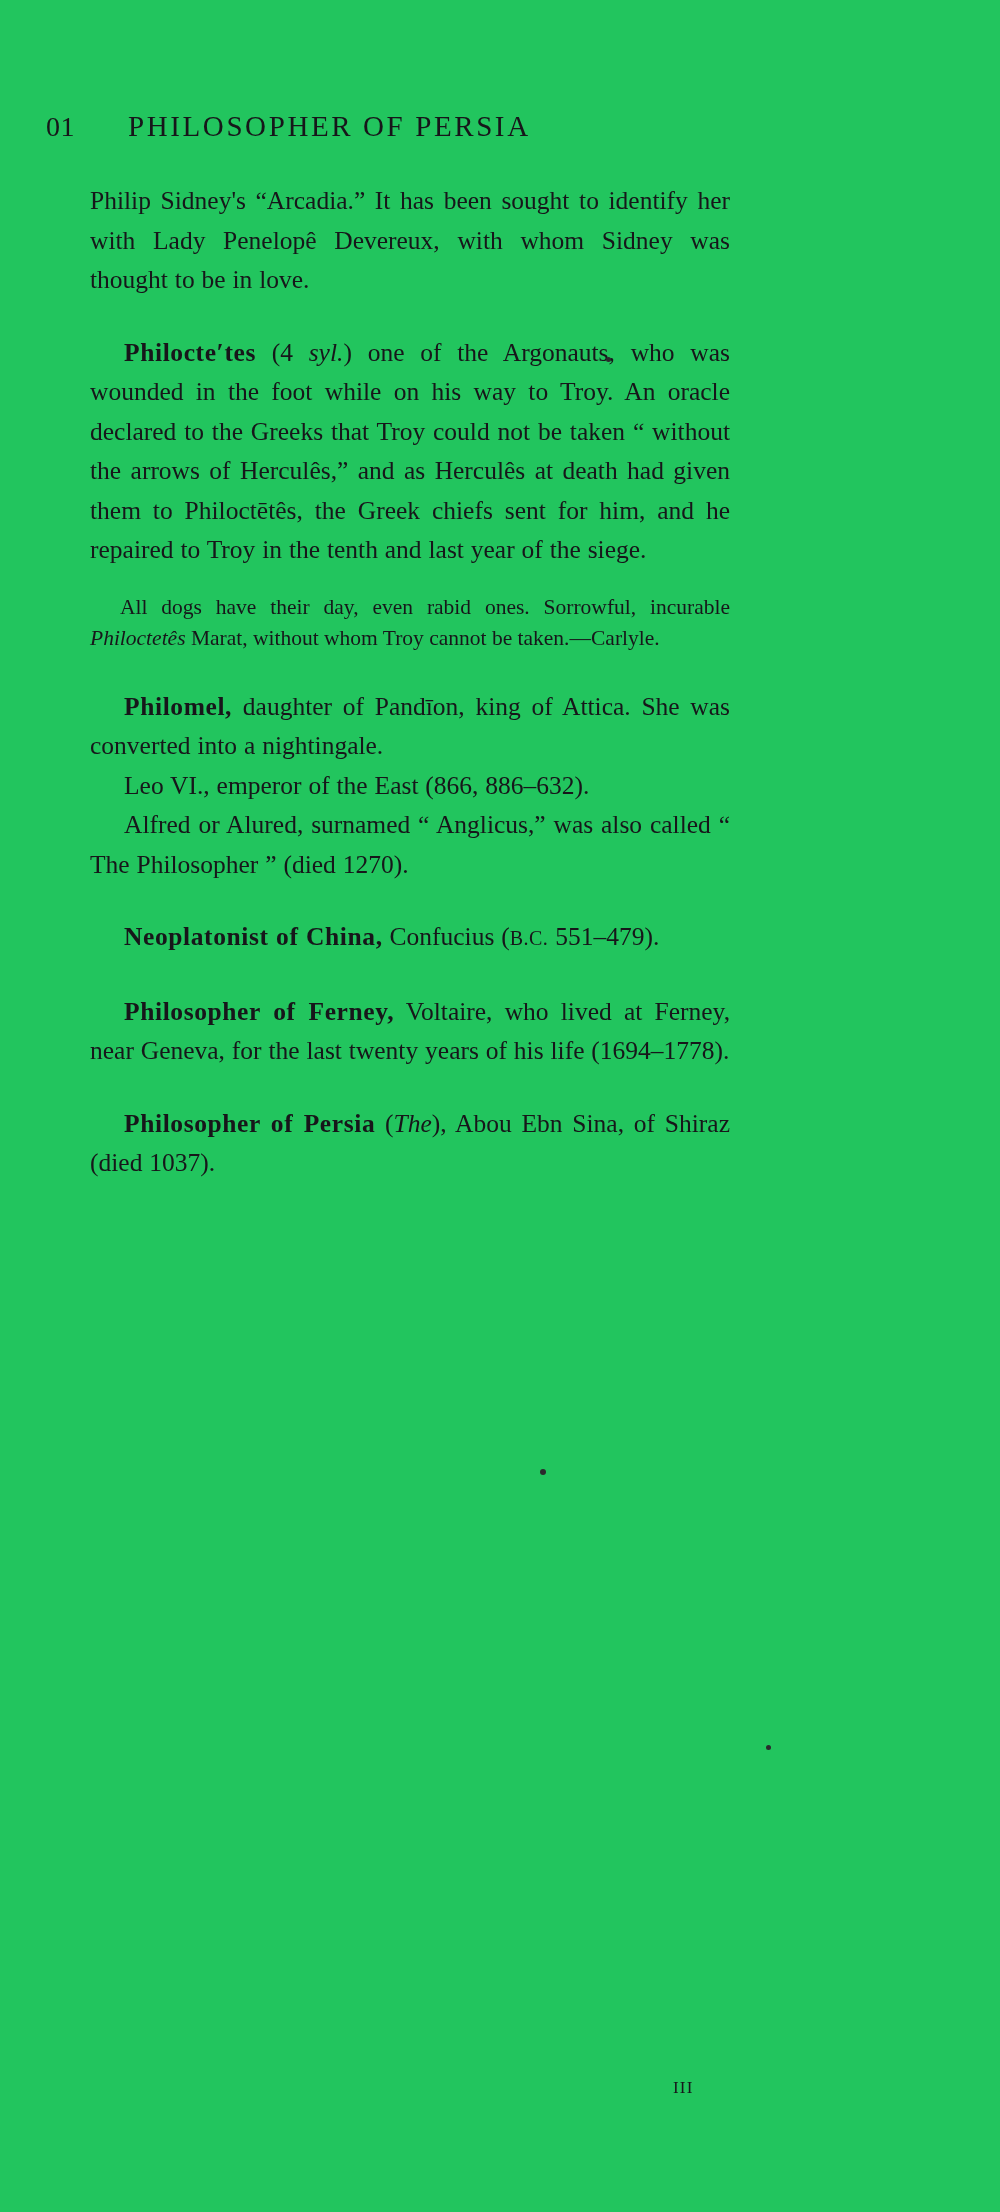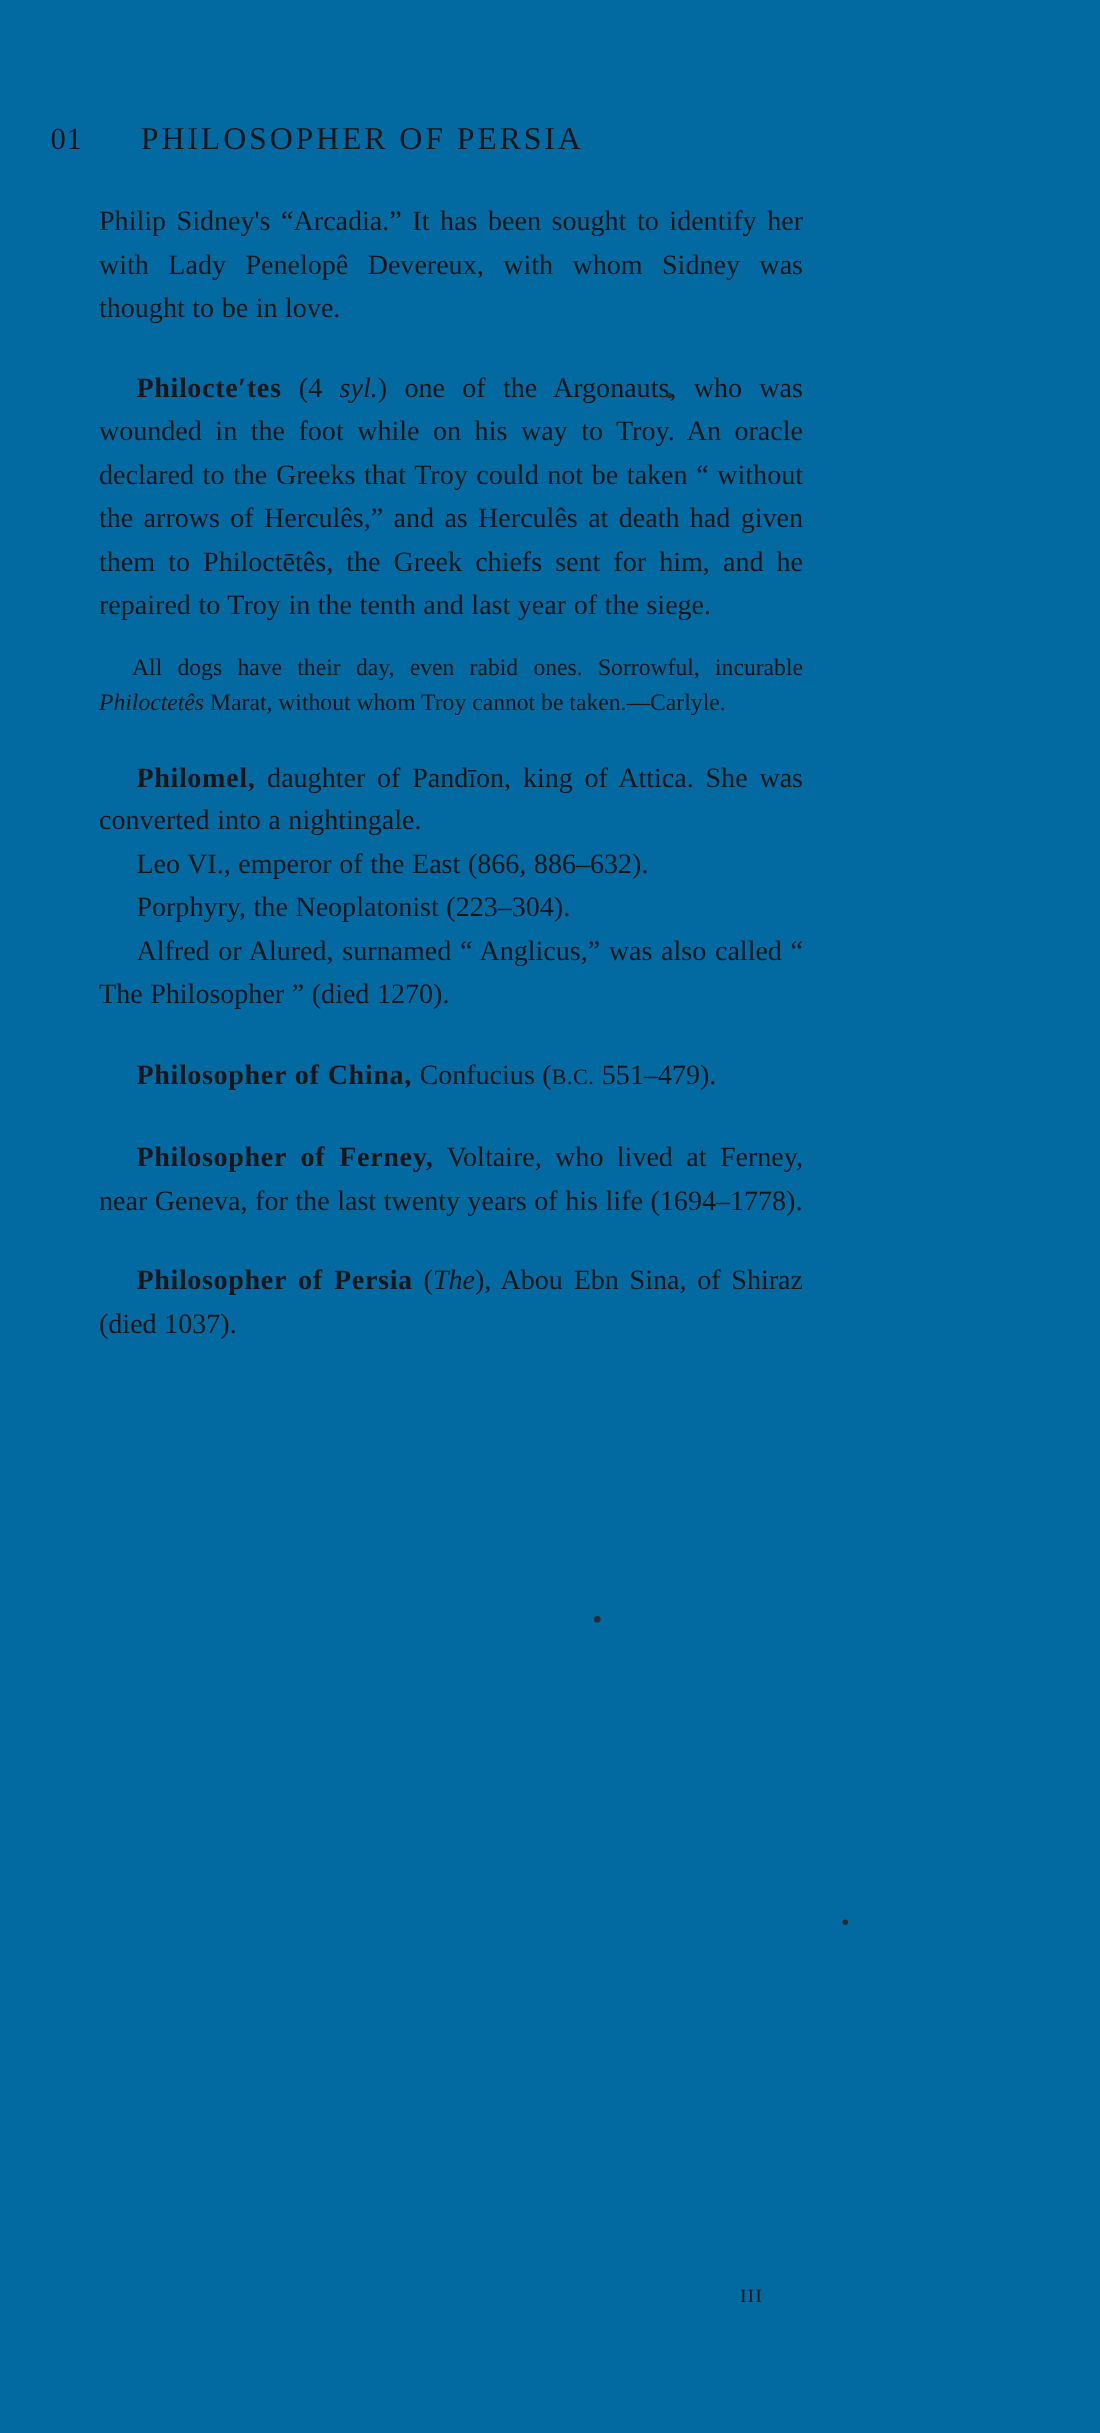--- a/index.html
+++ b/index.html
@@ -13,21 +13,21 @@
     font-family: "Liberation Serif", serif;
     color: #17161a;
     position: relative;
     overflow: hidden;
   }
   .page {
     position: absolute;
     left: 0; top: 0;
     width: 1000px;
     height: 2212px;
-    background: #0369a1;
+    background: #22c55e;
   }
   .content {
     position: absolute;
     left: 58px;
     top: 110px;
     width: 700px;
   }
   .header-line {
     display: flex;
     align-items: baseline;
@@ -118,24 +118,23 @@
 
       <p class="para first">Philip Sidney's “Arcadia.”   It has been sought to identify her with Lady Penelopê Devereux, with whom Sidney was thought to be in love.</p>
 
       <p class="para entry"><b class="hw">Philocte′tes</b><span> (4  <i>syl.</i>) one of the Argonauts, who was wounded in the foot while on his way to Troy.   An oracle declared to the Greeks that Troy could not be taken “ without the arrows of Herculês,” and as Herculês at death had given them to Philoctētês, the Greek chiefs sent for him, and he repaired to Troy in the tenth and last year of the siege.</span></p>
 
       <p class="quote">All dogs have their day, even rabid ones. Sorrowful, incurable <i>Philoctetês</i> Marat, without whom Troy cannot be taken.—Carlyle.</p>
 
       <p class="para entry"><b class="hw">Philomel,</b><span> daughter of Pandīon, king of Attica.   She was converted into a nightingale.</span></p>
 
       <p class="para cont">Leo VI., emperor of the East (866, 886–632).</p>
-      <p class="para cont">Porphyry, the Neoplatonist (223–304).</p>
       <p class="para cont">Alfred or Alured, surnamed “ Anglicus,” was also called “ The Philosopher ” (died 1270).</p>
 
-      <p class="para entry"><b class="hw">Philosopher  of  China,</b><span> Confucius (<span class="smallcaps">B.C.</span> 551–479).</span></p>
+      <p class="para entry"><b class="hw">Neoplatonist  of  China,</b><span> Confucius (<span class="smallcaps">B.C.</span> 551–479).</span></p>
 
       <p class="para entry"><b class="hw">Philosopher of Ferney,</b><span> Voltaire, who lived at Ferney, near Geneva, for the last twenty years of his life (1694–1778).</span></p>
 
 
       <p class="para entry"><b class="hw">Philosopher  of  Persia</b><span> (<i>The</i>), Abou Ebn Sina, of Shiraz (died 1037).</span></p>
 
     </div>
   </div>
 
   <div class="sig">III</div>

